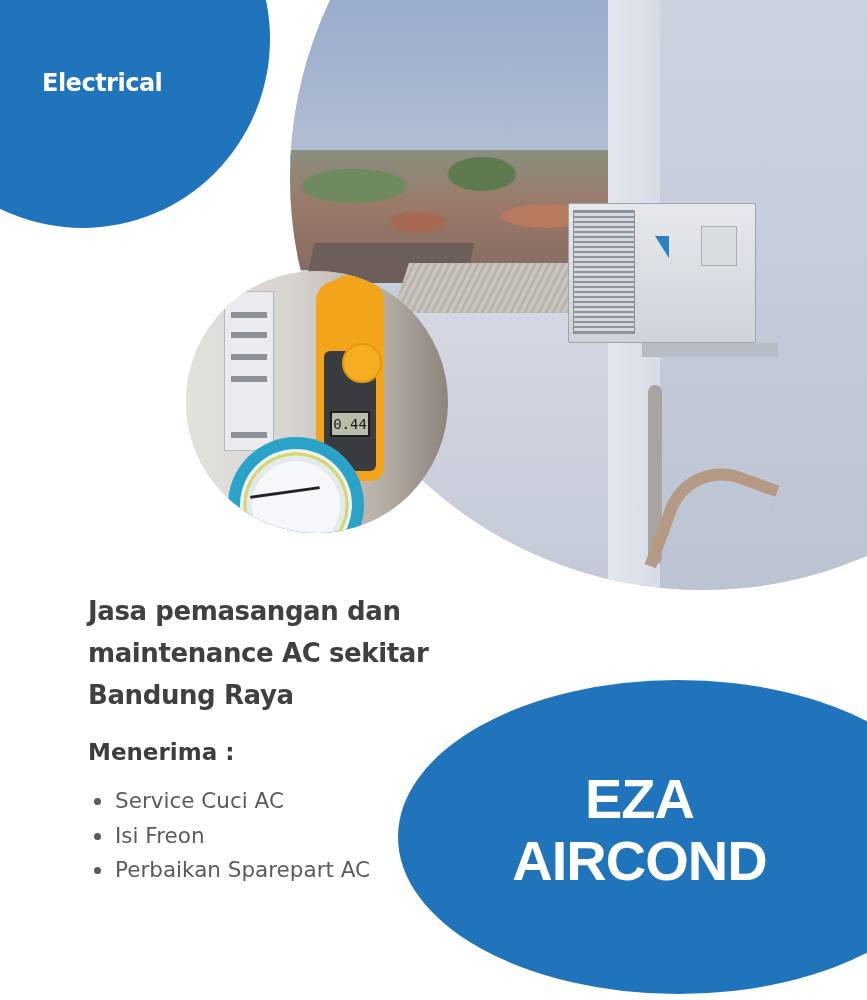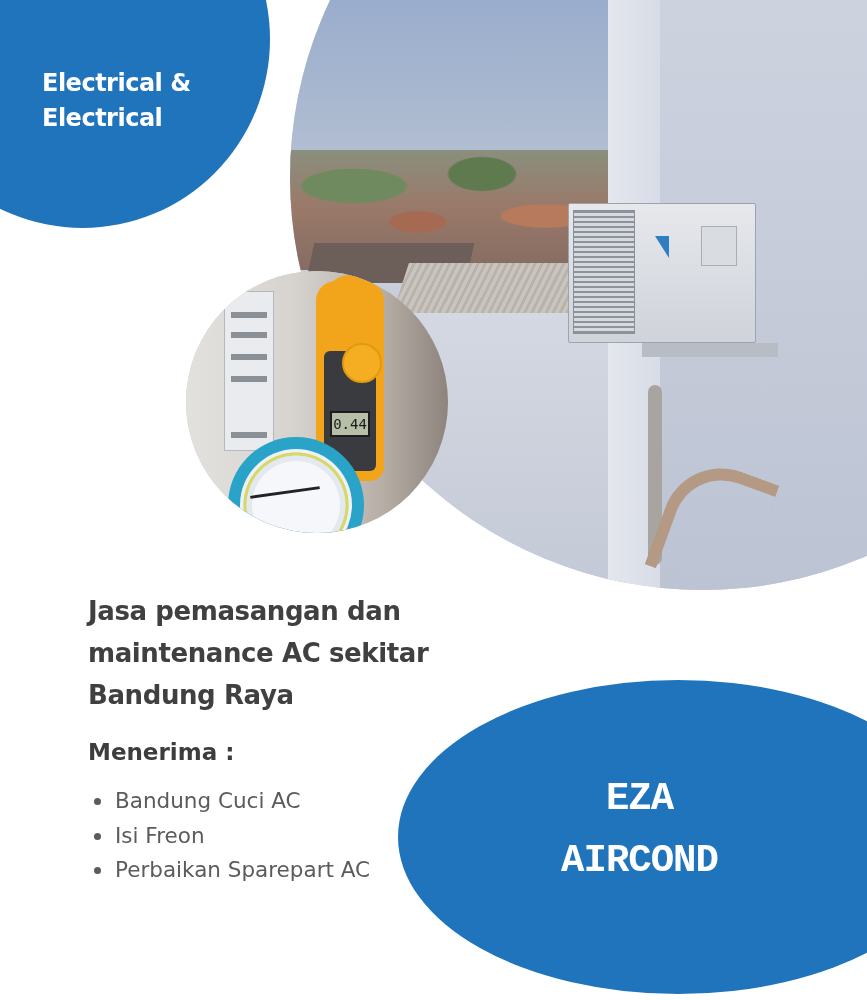--- a/index.html
+++ b/index.html
@@ -213,33 +213,32 @@
       width: 560px; height: 314px;
       border-radius: 50%;
       background: #1f74bb;
     }
     .brand-text {
       position: absolute;
       left: 492px; top: 768px;
       width: 295px;
       text-align: center;
       color: #ffffff;
-      font-family: Liberation Mono, monospace;
+      font-family: Liberation Sans, sans-serif;
       font-weight: bold;
-      font-size: 39px;
+      font-size: 56px;
       line-height: 62px;
       letter-spacing: -1px;
     }
   </style>
 </head>
 <body>
 
 <div class="badge-circle"></div>
 <div class="badge-text">
-  <div>Electrical &amp;</div>
   <div>Electrical</div>
 </div>
 
 <div class="photo-main">
   <div class="sky"></div>
   <div class="city"></div>
   <div class="roof-dark"></div>
   <div class="roof"></div>
   <div class="parapet"></div>
   <div class="wall-column"></div>
@@ -279,21 +278,21 @@
 <div class="headline">
   <div>Jasa pemasangan dan</div>
   <div>maintenance AC sekitar</div>
   <div>Bandung Raya</div>
 </div>
 
 <div class="subhead">Menerima :</div>
 <ul class="services">
   <li>
     <span class="bullet"></span>
-    <div>Bandung Cuci AC</div>
+    <div>Service Cuci AC</div>
   </li>
   <li>
     <span class="bullet"></span>
     <div>Isi Freon</div>
   </li>
   <li>
     <span class="bullet"></span>
     <div>Perbaikan Sparepart AC</div>
   </li>
 </ul>

